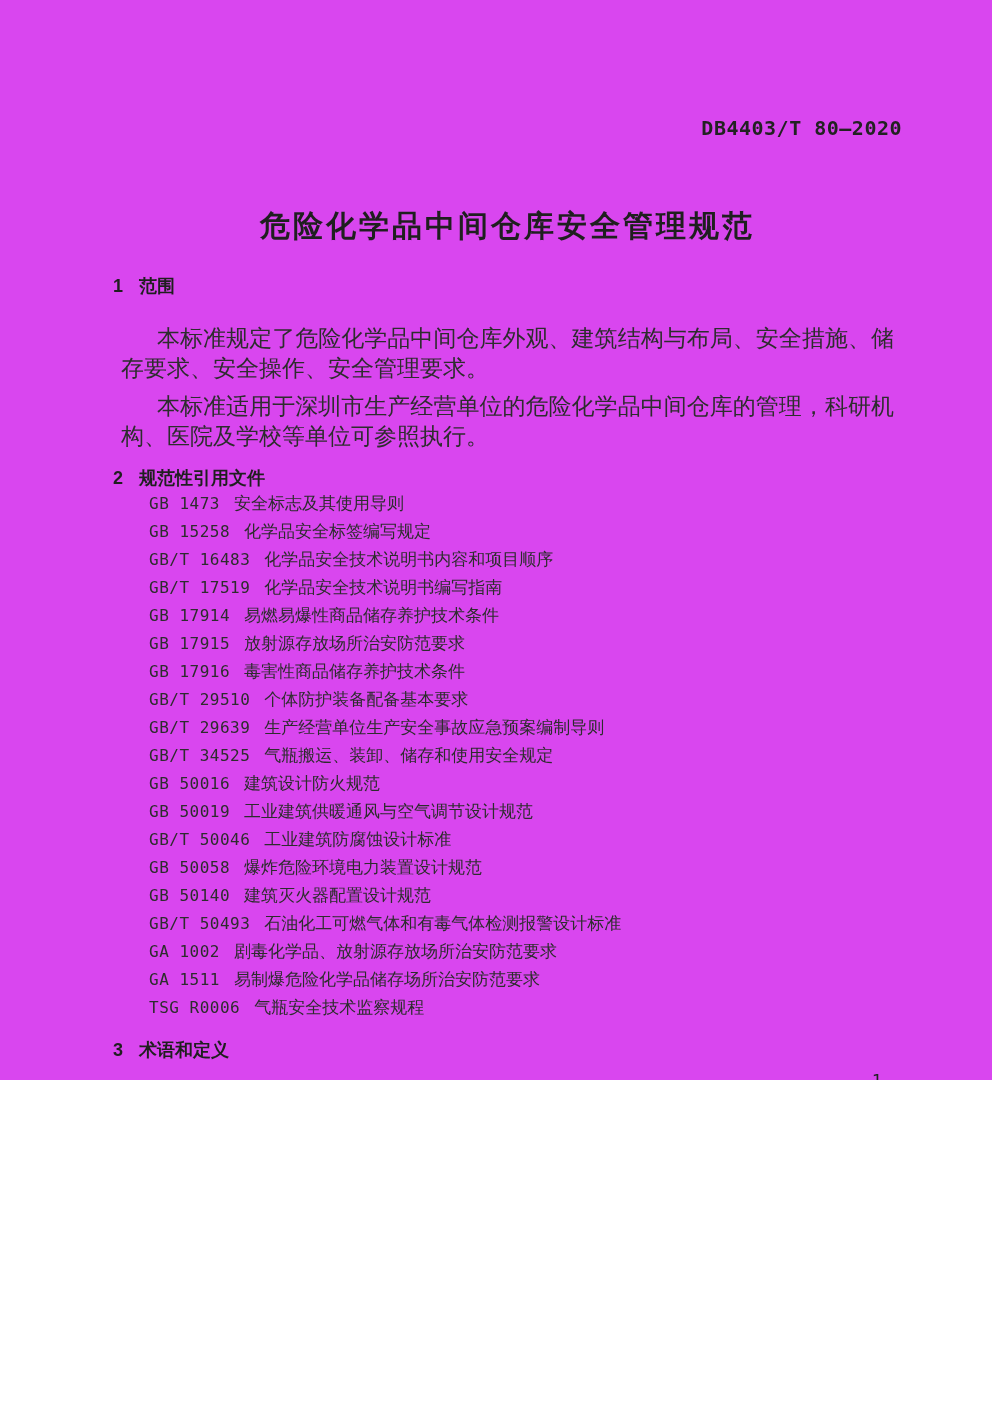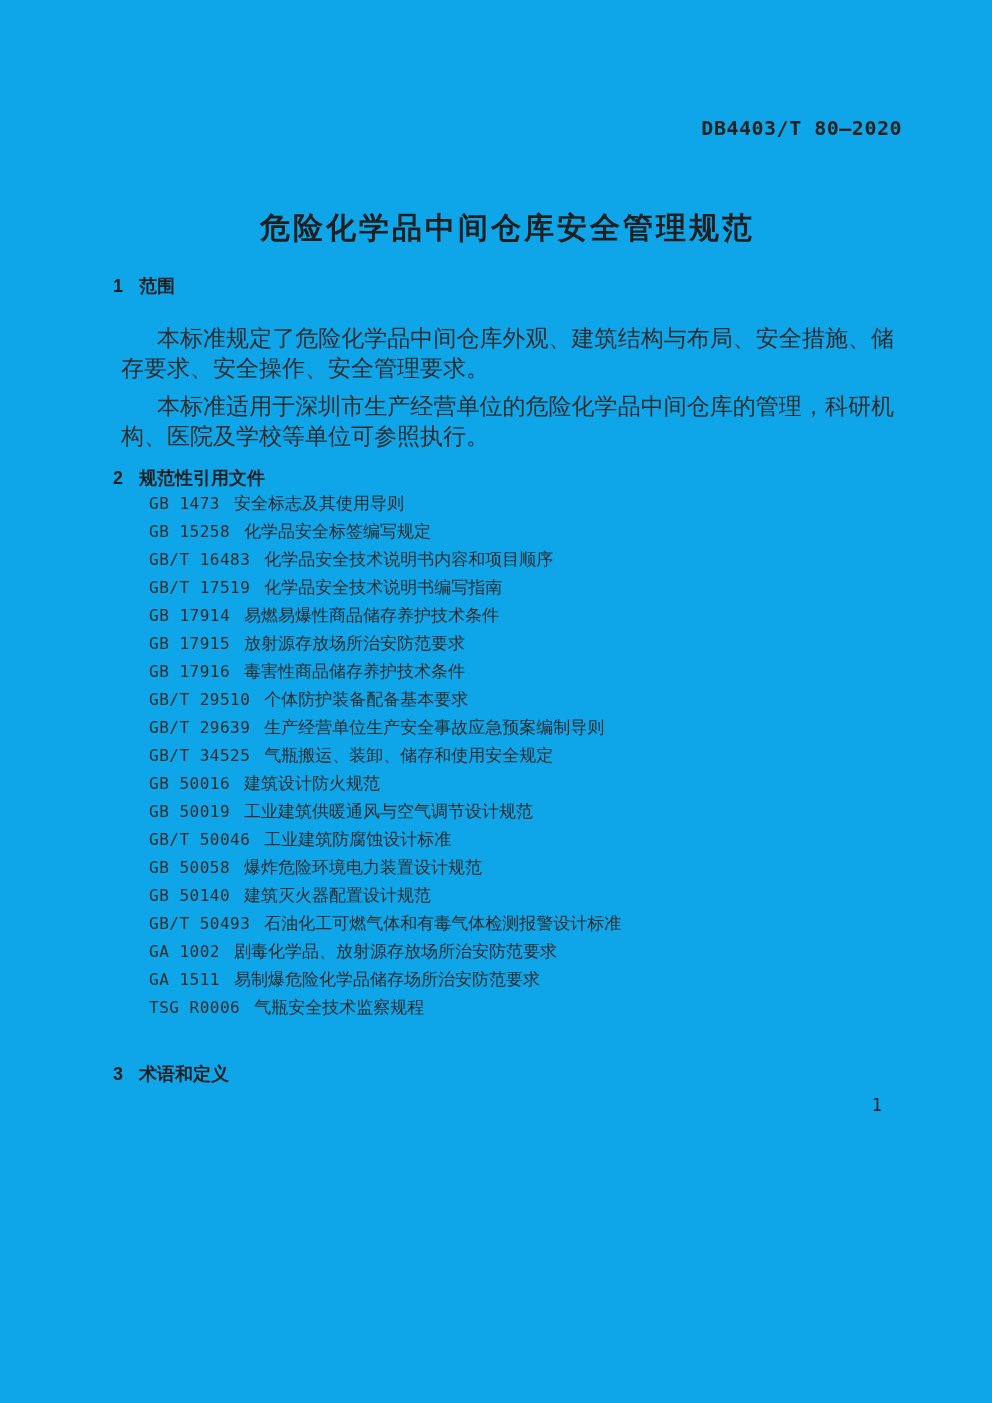--- a/index.html
+++ b/index.html
@@ -1,58 +1,58 @@
 <!DOCTYPE html>
 <html><head>
 <meta charset="utf-8">
 <style>
   html, body { margin: 0; padding: 0; background: #ffffff; }
   .page {
     position: relative;
     width: 992px;
-    height: 1403px;
+    height: 1080px;
     margin: 0 auto;
-    background: #0ea5e9;
+    background: #d946ef;
     color: #2d2d2d;
     font-family: "Liberation Serif", serif;
     box-sizing: border-box;
     padding: 116px 90px 0 113px;
     overflow: hidden;
   }
   .doc-header {
     text-align: right;
     font-family: "DejaVu Sans Mono", monospace;
     font-size: 20px;
     font-weight: 600;
     line-height: 24px;
     letter-spacing: 0.5px;
     color: #222;
   }
   .doc-title {
     margin: 66px 0 0 0;
     text-align: center;
-    font-family: Liberation Sans, sans-serif;
+    font-family: Liberation Mono, monospace;
     font-weight: bold;
     font-size: 30px;
     line-height: 44px;
     letter-spacing: 3px;
     color: #1f1f1f;
   }
   .sec-heading {
     margin: 0;
     font-family: "Liberation Sans", sans-serif;
     font-weight: bold;
     font-size: 18px;
     line-height: 24px;
     color: #1f1f1f;
   }
   .sec-heading .sec-num { display: inline-block; margin-right: 16px; }
   .sec-heading.h-scope { margin-top: 24px; }
   .sec-heading.h-refs  { margin-top: 14px; }
-  .sec-heading.h-terms { margin-top: 40px; }
+  .sec-heading.h-terms { margin-top: 16px; }
   .body-para {
     margin: 8px;
     font-size: 23px;
     line-height: 30px;
     text-indent: 36px;
     text-align: justify;
     color: #2d2d2d;
   }
   .body-para.first { margin-top: 26px; }
   .ref-list {

